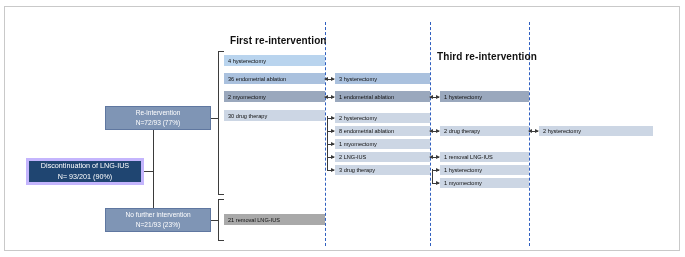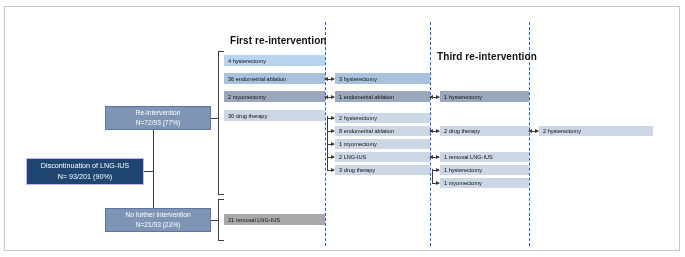--- a/index.html
+++ b/index.html
@@ -27,21 +27,21 @@
   
   .colhead{
     position:absolute;
     font-size:10px;font-weight:bold;color:#111;
     letter-spacing:.1px;white-space:nowrap;
   }
 
   
   .rootbox{
     position:absolute;
-    background:#1f4571;border:1px solid #c4b5fd;
+    background:#1f4571;border:3px solid #c4b5fd;
     color:#ffffff;font-size:7.2px;line-height:1.45;
     text-align:center;
     display:flex;flex-direction:column;align-items:center;justify-content:center;
     box-sizing:border-box;
   }
   
   .midbox{
     position:absolute;
     background:#7f95b5;border:1px solid #5f7characterless;
     border:1px solid #5f77a0;

